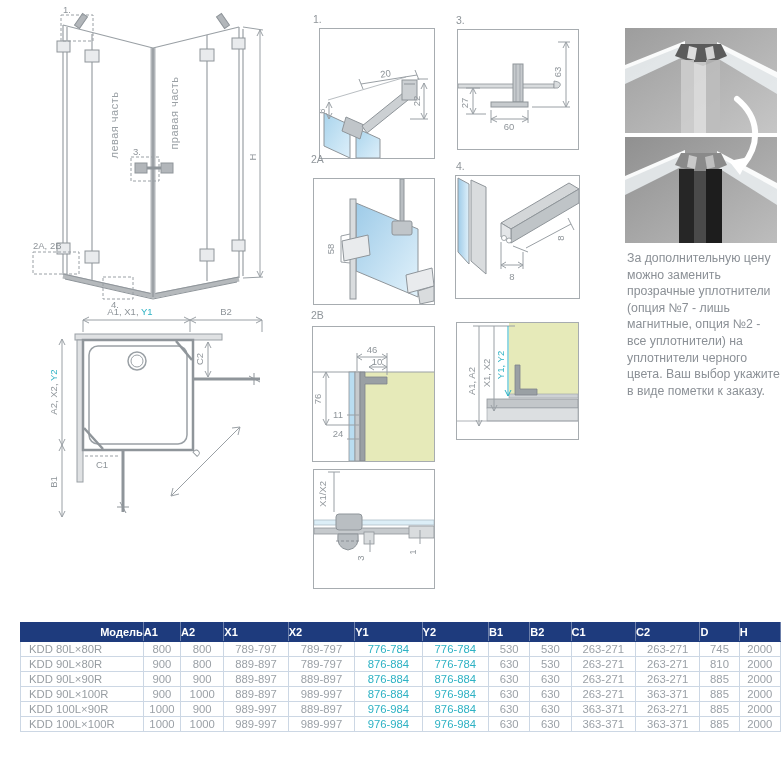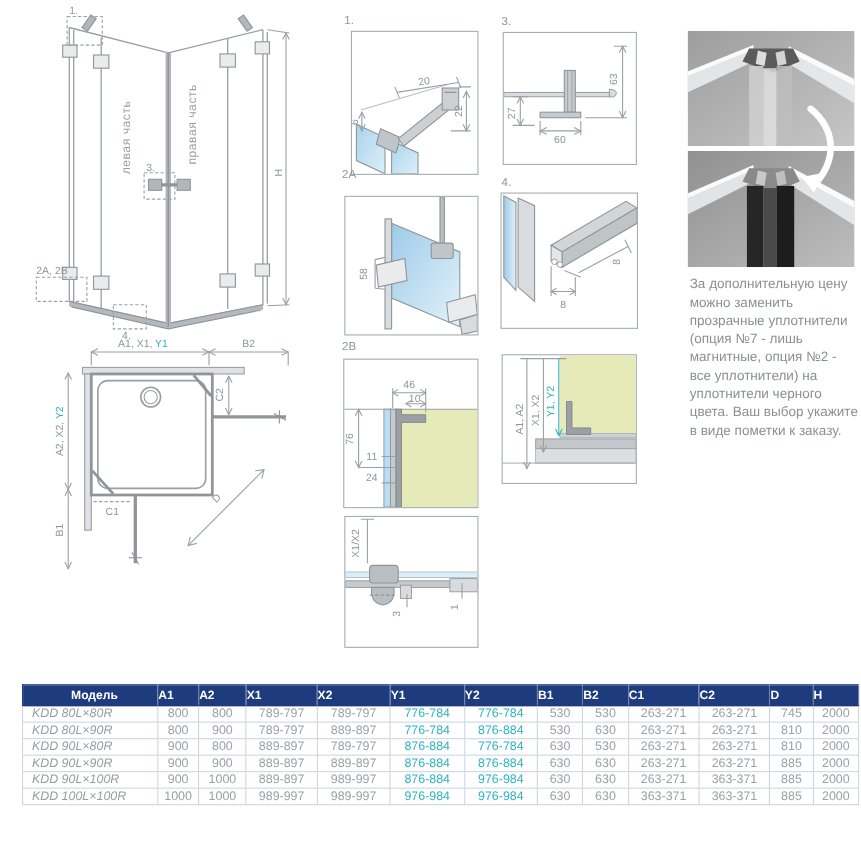--- a/index.html
+++ b/index.html
@@ -11,23 +11,23 @@
   .dimTeal{font-size:9.5px;fill:#2eb2c4;}
   .panelLbl{font-size:11px;fill:#9aa0a5;letter-spacing:.5px;}
   .lblTeal{fill:#2eb2c4;}
   .detail{position:absolute;border:1px solid #a7acb0;background:#fff;}
   .dlabel{position:absolute;font-size:10.5px;color:#8f959a;}
   .note{position:absolute;left:627px;top:250px;width:154px;font-size:12.3px;line-height:16.6px;color:#8b9096;}
   .photo{position:absolute;left:625px;overflow:hidden;}
   table.spec{position:absolute;left:20px;top:622px;width:761px;border-collapse:collapse;table-layout:fixed;}
   table.spec th{background:#1e3b7d;color:#fff;font-size:11px;font-weight:bold;height:16px;padding:1px 0;
     border:1px solid #1e3b7d;border-right:1px solid rgba(255,255,255,.35);text-align:left;}
-  table.spec th.model{text-align:center;padding-left:8px;}
+  table.spec th.model{text-align:right;padding-left:8px;}
   table.spec td{border:1px solid #ccd7e4;color:#9ba1a7;font-size:11.3px;text-align:center;height:14px;padding:0;white-space:nowrap;overflow:hidden;}
-  table.spec td.model{text-align:left;padding-left:8px;color:#989ea3;font-style:italic;}
+  table.spec td.model{text-align:left;padding-left:8px;color:#989ea3;}
   table.spec td.teal{color:#2eb2c4;}
 </style>
 </head>
 <body>
 
 <svg class="abs" style="left:15px;top:5px" width="290" height="310" viewBox="0 0 290 310">
   <g stroke="#9aa0a5" stroke-width="1.2" fill="none">
 
     <line x1="48" y1="20" x2="48" y2="270"></line>
       <line x1="52" y1="22" x2="52" y2="272"></line>
@@ -449,35 +449,20 @@
         <td class=" teal">776-784</td>
         <td class=" teal">776-784</td>
         <td class="">530</td>
         <td class="">530</td>
         <td class="">263-271</td>
         <td class="">263-271</td>
         <td class="">745</td>
         <td class="">2000</td>
       </tr>
       <tr>
-        <td class="model">KDD 80L×90R</td>
-        <td class="">800</td>
-        <td class="">900</td>
-        <td class="">789-797</td>
-        <td class="">889-897</td>
-        <td class=" teal">776-784</td>
-        <td class=" teal">876-884</td>
-        <td class="">530</td>
-        <td class="">630</td>
-        <td class="">263-271</td>
-        <td class="">263-271</td>
-        <td class="">810</td>
-        <td class="">2000</td>
-      </tr>
-      <tr>
         <td class="model">KDD 90L×80R</td>
         <td class="">900</td>
         <td class="">800</td>
         <td class="">889-897</td>
         <td class="">789-797</td>
         <td class=" teal">876-884</td>
         <td class=" teal">776-784</td>
         <td class="">630</td>
         <td class="">530</td>
         <td class="">263-271</td>
@@ -509,20 +494,35 @@
         <td class=" teal">876-884</td>
         <td class=" teal">976-984</td>
         <td class="">630</td>
         <td class="">630</td>
         <td class="">263-271</td>
         <td class="">363-371</td>
         <td class="">885</td>
         <td class="">2000</td>
       </tr>
       <tr>
+        <td class="model">KDD 100L×90R</td>
+        <td class="">1000</td>
+        <td class="">900</td>
+        <td class="">989-997</td>
+        <td class="">889-897</td>
+        <td class=" teal">976-984</td>
+        <td class=" teal">876-884</td>
+        <td class="">630</td>
+        <td class="">630</td>
+        <td class="">363-371</td>
+        <td class="">263-271</td>
+        <td class="">885</td>
+        <td class="">2000</td>
+      </tr>
+      <tr>
         <td class="model">KDD 100L×100R</td>
         <td class="">1000</td>
         <td class="">1000</td>
         <td class="">989-997</td>
         <td class="">989-997</td>
         <td class=" teal">976-984</td>
         <td class=" teal">976-984</td>
         <td class="">630</td>
         <td class="">630</td>
         <td class="">363-371</td>

